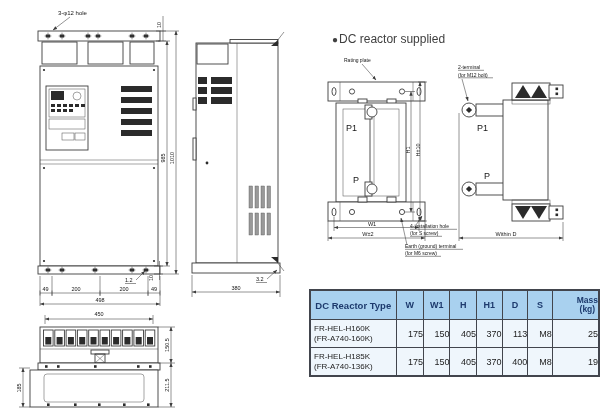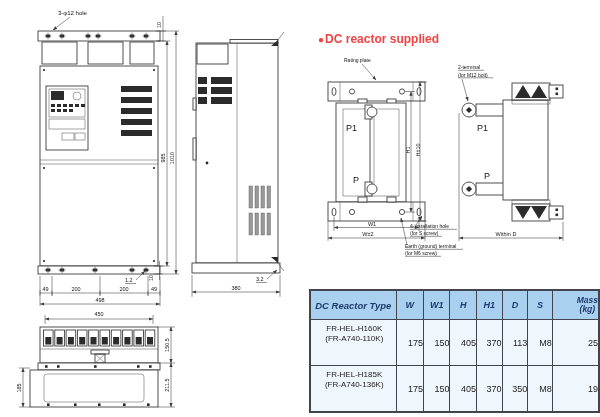--- a/index.html
+++ b/index.html
@@ -12,30 +12,30 @@
   .dim{fill:none;stroke:#3d3d3d;stroke-width:0.55;}
   .dk{fill:#2b2b2b;stroke:none;}
   .gray{fill:#999;stroke:#555;stroke-width:0.4;}
   text{fill:#161616;font-family:"Liberation Sans",sans-serif;}
   .t5{font-size:5px;}
   .t55{font-size:5.5px;}
   .t6{font-size:6px;}
   .t9{font-size:9px;}
   .mid{text-anchor:middle;}
   
-  .heading{position:absolute;left:318px;top:32px;font-size:12px;font-weight:bold;color:#ef4444;white-space:nowrap;}
+  .heading{position:absolute;left:332px;top:32px;font-size:12px;font-weight:normal;color:#404040;white-space:nowrap;}
   .heading .bullet{font-size:10px;margin-right:1px;}
   
   .spec{position:absolute;left:309px;top:289px;border-collapse:collapse;table-layout:fixed;border:2px solid #42454d;}
   .spec th,.spec td{border:1px solid #42454d;overflow:hidden;}
-  .spec th{background:#a9d1ef;color:#1d3a6d;font-size:9px;font-weight:bold;text-align:center;padding:1px 0;height:26px;font-style:italic;}
+  .spec th{background:#a9d1ef;color:#1d3a6d;font-size:9px;font-weight:bold;text-align:center;padding:1px 0;height:26px;}
   .spec th.typehead{font-size:9.5px;}
   .spec th .sub{display:block;font-size:8.5px;line-height:1.05;padding-left:24px;}
   .spec td{background:#eff6fc;color:#222;font-size:9px;text-align:right;padding:0;height:25px;}
-  .spec td.type{text-align:center;font-size:8px;line-height:1.25;padding:1px 1px 19px 3px;}
+  .spec td.type{text-align:left;font-size:8px;line-height:1.25;padding:1px 1px 1px 3px;}
 </style>
 </head>
 <body>
 
 <svg id="drawing" width="600" height="417" viewBox="0 0 600 417">
   <defs>
     <marker id="ar" viewBox="0 0 8 8" refX="7.5" refY="4" markerWidth="8" markerHeight="8" orient="auto-start-reverse">
       <path d="M0,1 L8,4 L0,7 z" fill="#3d3d3d"></path>
     </marker>
     <pattern id="fins" width="3.2" height="4" patternUnits="userSpaceOnUse">
@@ -389,37 +389,37 @@
     <th>D</th>
     <th>S</th>
     <th>
       <span class="sub">Mass</span>
       <span class="sub">(kg)</span>
     </th>
   </tr>
   <tr>
     <td class="type">
       <span>FR-HEL-H160K</span><br>
-      <span>(FR-A740-110K)</span>
+      <span>(FR-A740-160K)</span>
     </td>
     <td>175</td>
     <td>150</td>
     <td>405</td>
     <td>370</td>
     <td>113</td>
     <td>M8</td>
     <td>25</td>
   </tr>
   <tr>
     <td class="type">
       <span>FR-HEL-H185K</span><br>
       <span>(FR-A740-136K)</span>
     </td>
     <td>175</td>
     <td>150</td>
     <td>405</td>
     <td>370</td>
-    <td>350</td>
+    <td>400</td>
     <td>M8</td>
     <td>19</td>
   </tr>
 </tbody>
   </table>
 
 </body></html>

